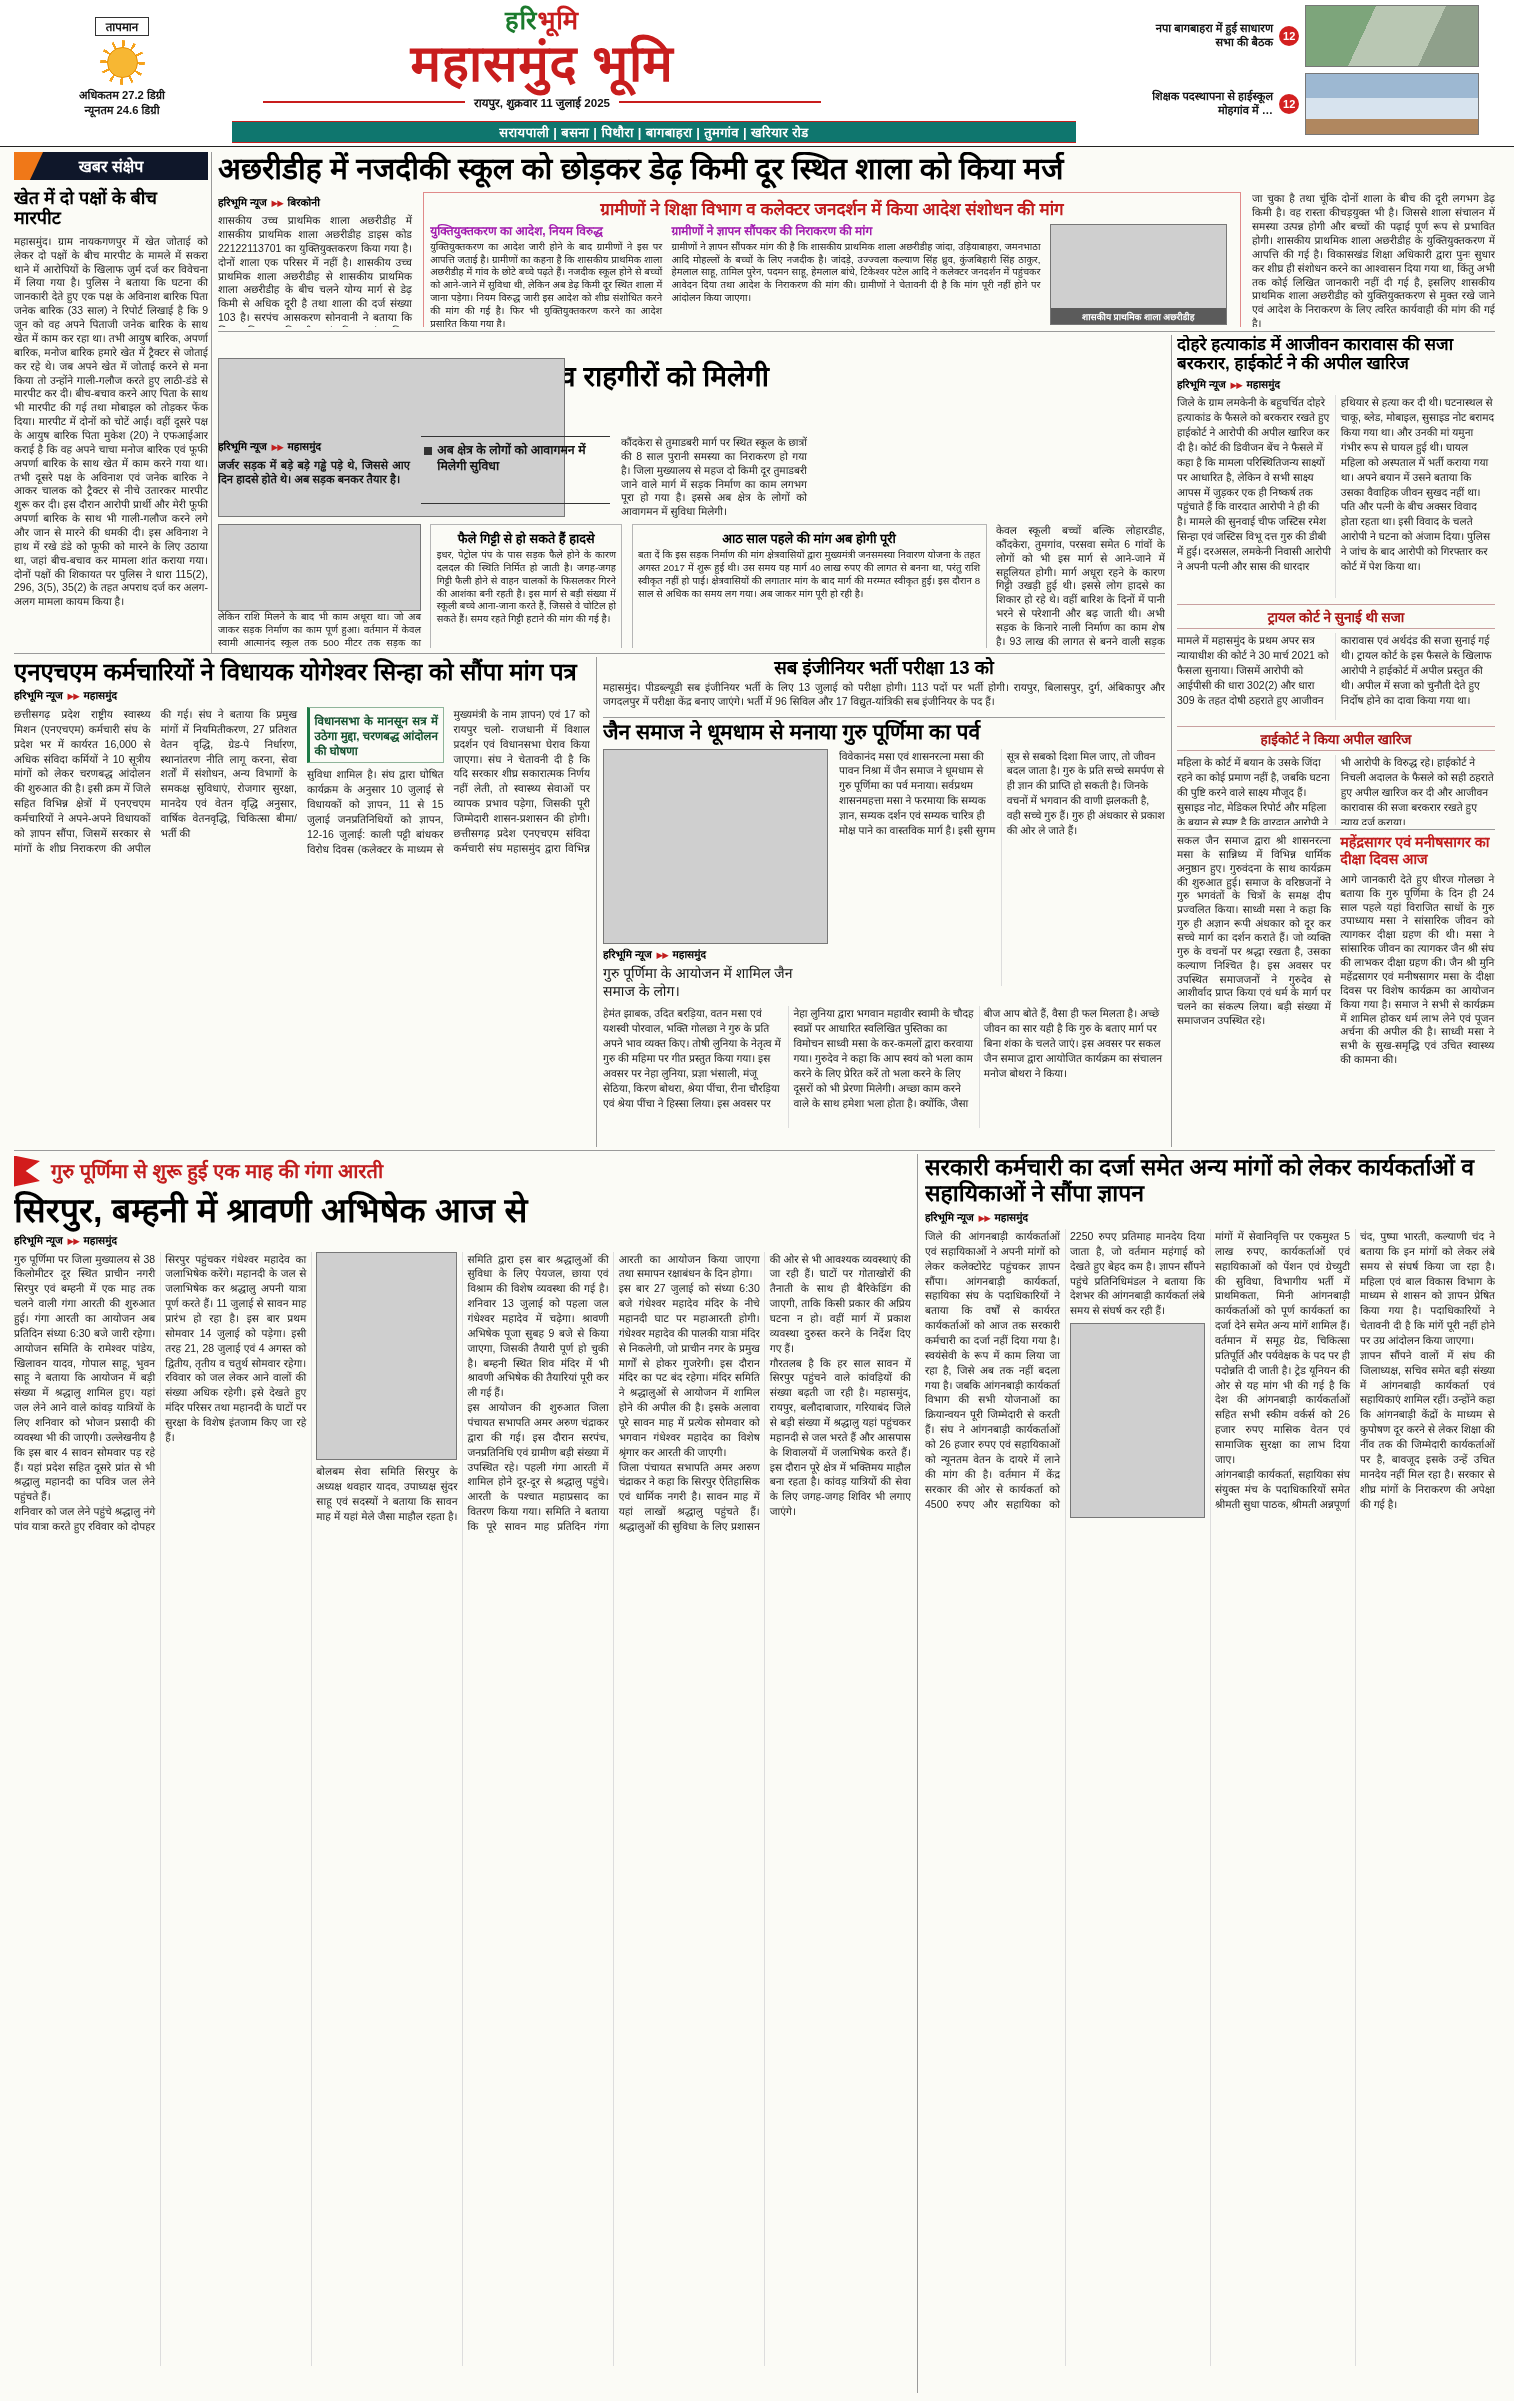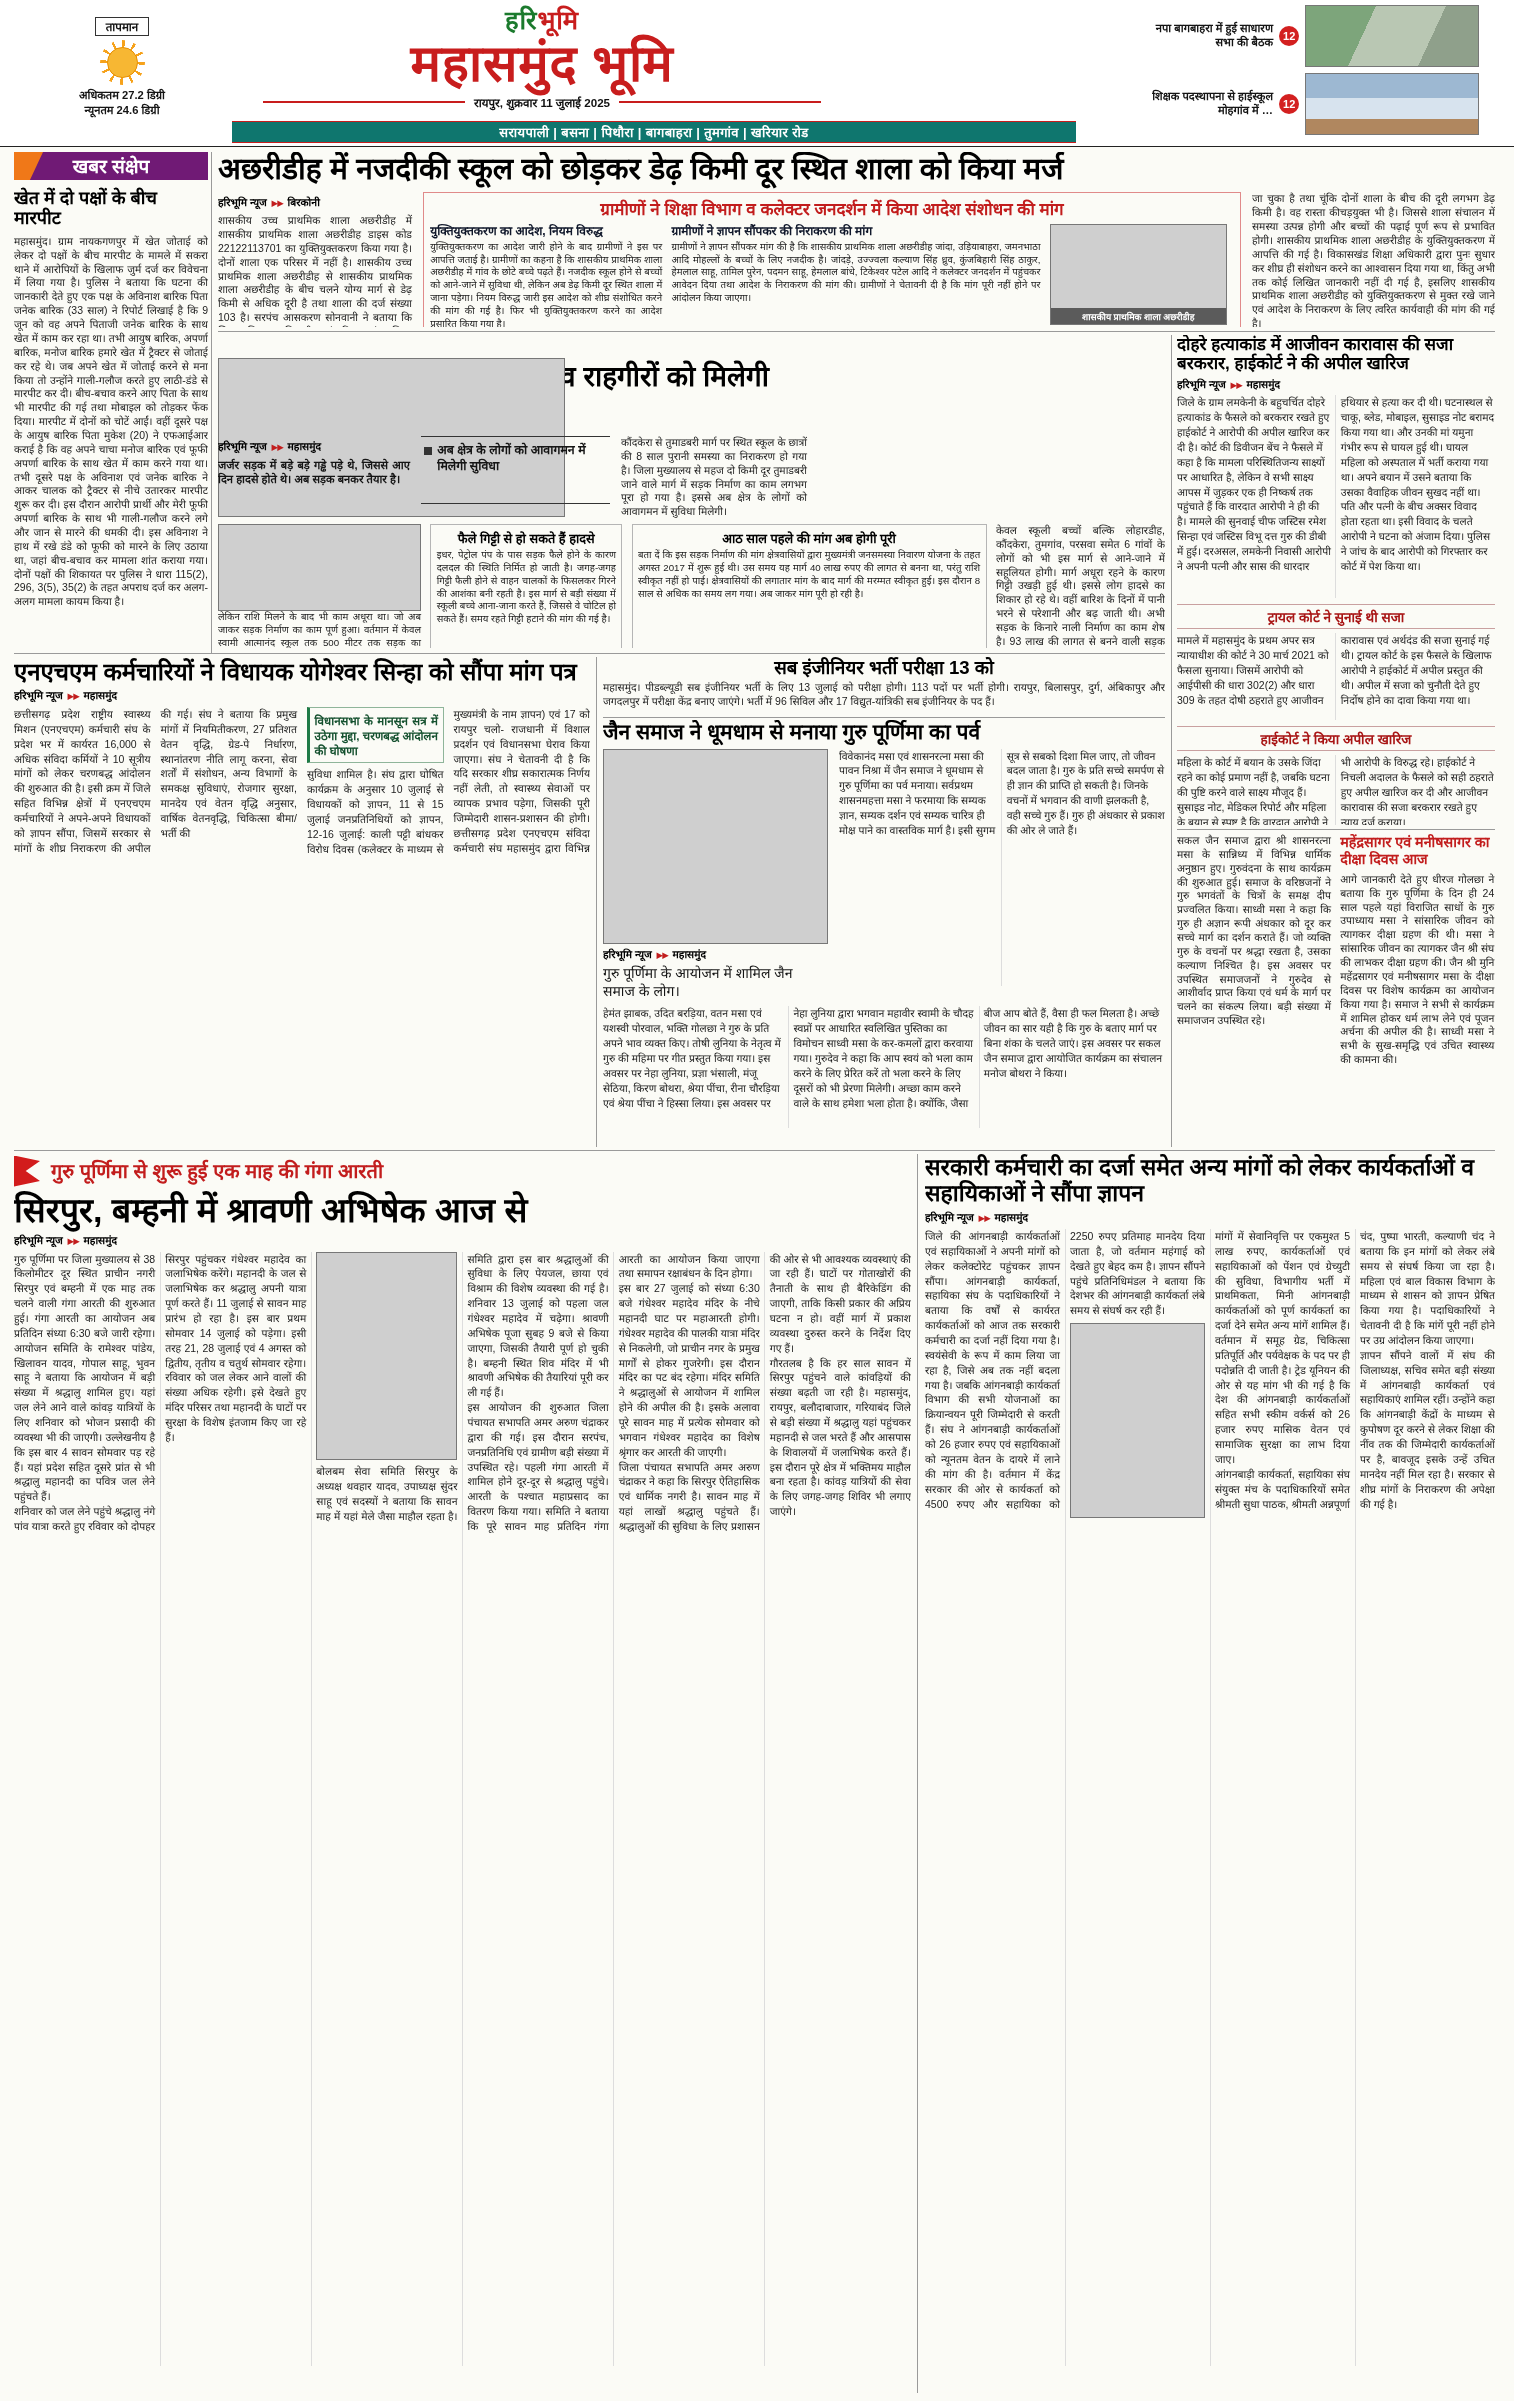--- a/index.html
+++ b/index.html
@@ -44,37 +44,37 @@
   .mn-ph{width:174px;height:62px}
   .mn-ph.p1{background:linear-gradient(115deg,#7da57b 0 35%,#b9c7b3 35% 70%,#8fa08b 70%),
             radial-gradient(circle at 30% 70%,#4e5d4a 0 6.2px,transparent 7px)}
   .mn-ph.p2{background:linear-gradient(180deg,#9db8d2 0 40%,#d7e3ee 40% 75%,#b0875f 75%)}
   .loc-bar{position:absolute;left:232px;top:121px;width:844px;height:22px;background:#0f766e;color:#fff;
            display:flex;align-items:center;justify-content:center;font-weight:bold;font-size:13px;
            border-top:1.5px solid #c81d1d;border-bottom:1.5px solid #c81d1d;letter-spacing:0.4px}
 
   
   #sec-brief{left:14px;top:152px;width:194px;height:502px}
-  .brief-head{position:relative;background:#701a75;color:#fff;height:28px;display:flex;align-items:center;
-              justify-content:center;font-weight:bold;font-size:19px;margin-bottom:7.7px}
+  .brief-head{position:relative;background:#0f172a;color:#fff;height:28px;display:flex;align-items:center;
+              justify-content:center;font-weight:bold;font-size:16px;margin-bottom:7.7px}
   .brief-head::before{content:"";position:absolute;left:0;top:0;width:29px;height:100%;background:#f07818;
               clip-path:polygon(0 0,100% 0,55% 100%,0 100%)}
   .brief-hl{font-size:18px;text-align:left;margin-bottom:6.2px}
 
   
   #sec-merge{left:218px;top:152px;width:1277px;height:175px}
   .merge-hl{font-size:30px;margin-bottom:6.2px}
   .merge-row{display:flex;gap:11px}
   .merge-colA{width:194px;flex:none}
   .merge-box{width:818px;flex:none;border:0.8px solid #e08a8a;padding:3.9px 6.2px}
   .box-title{font-size:17px;font-weight:bold;text-align:center;margin-bottom:3.9px}
   .merge-box-row{display:flex;gap:9.3px}
   .mb-col{width:232px;flex:none}
   .mb-col.wide{width:369px}
-  .mb-head{font-weight:bold;font-size:12px;line-height:1.2;margin-bottom:2.3px;color:#0f172a}
+  .mb-head{font-weight:bold;font-size:12px;line-height:1.2;margin-bottom:2.3px;color:#a21caf}
   .school-ph{width:177px;height:101px;flex:none;
      background:linear-gradient(180deg,#bcd4e6 0 38%,#e8e4d8 38% 72%,#9fae84 72%)}
   .merge-colB{flex:1}
 
   
   #sec-road{left:218px;top:335px;width:947px;height:313px}
   .kicker-row{display:flex;justify-content:center;gap:6.2px;font-size:18px;font-weight:bold;margin-bottom:3.1px}
   .road-hl{position:absolute;left:0;top:26px;width:589px;font-size:28px}
   .road-ph1{position:absolute;right:0;top:23px;width:347px;height:159px;
      background:linear-gradient(180deg,#c5d3e0 0 26%,#9aa1a8 26% 68%,#70767d 68%),

